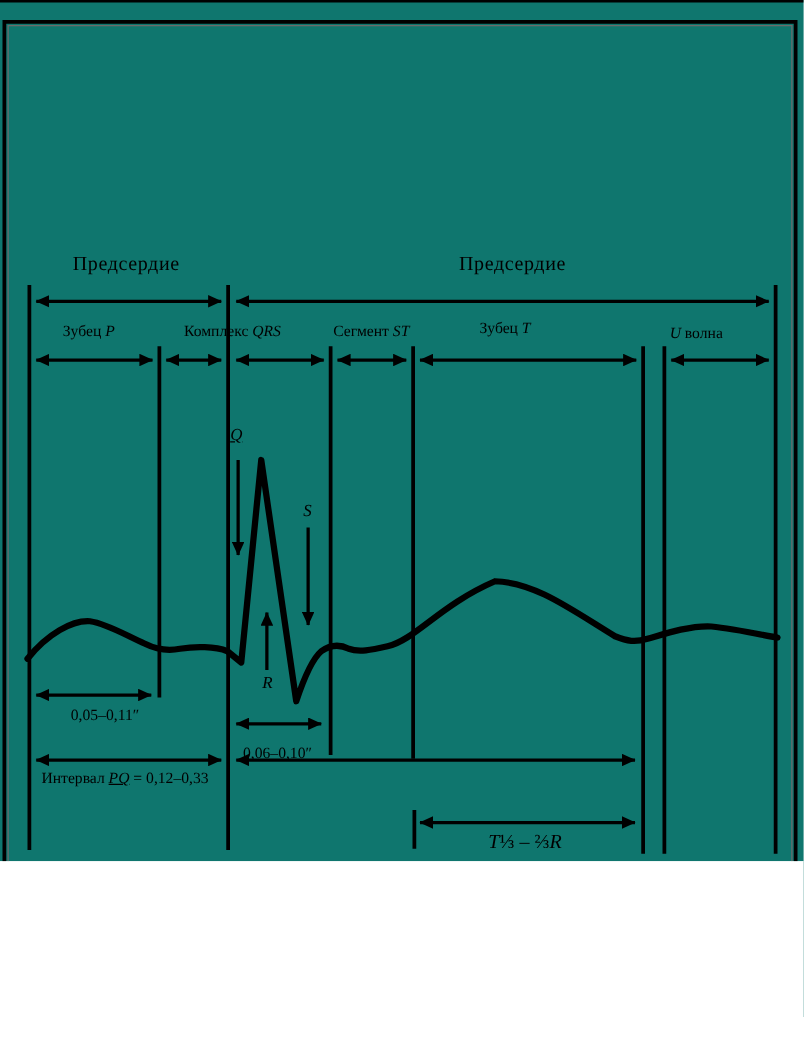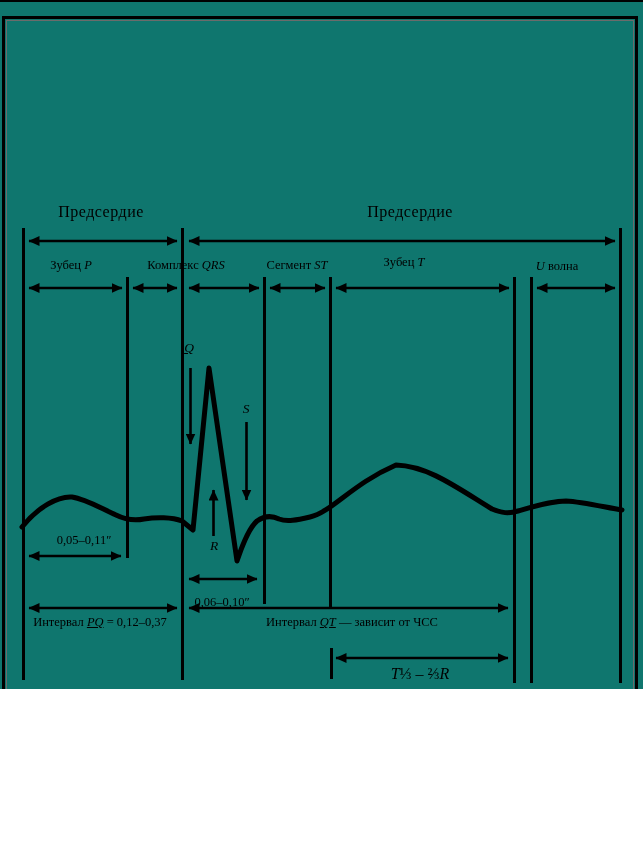--- a/index.html
+++ b/index.html
@@ -98,20 +98,19 @@
   <div class="lbl row" style="left:71px;top:259px;"><span>Зубец </span><span class="it">P</span></div>
   <div class="lbl row" style="left:186px;top:259px;"><span>Комплекс </span><span class="it">QRS</span></div>
   <div class="lbl row" style="left:297px;top:259px;"><span>Сегмент </span><span class="it">ST</span></div>
   <div class="lbl row" style="left:404px;top:256px;"><span>Зубец </span><span class="it">T</span></div>
   <div class="lbl row" style="left:557px;top:260px;"><span class="it">U</span><span> волна</span></div>
 
   <div class="lbl defl ul" style="left:189px;top:341px;">Q</div>
   <div class="lbl defl" style="left:246px;top:402px;">S</div>
   <div class="lbl defl" style="left:214px;top:539px;">R</div>
 
-  <div class="lbl meas" style="left:84px;top:534px;">0,05–0,11″</div>
+  <div class="lbl meas" style="left:84px;top:566px;">0,05–0,11″</div>
   <div class="lbl meas" style="left:222px;top:584px;margin-top:12px;">0,06–0,10″</div>
 
-  <div class="lbl meas" style="left:100px;top:616px;"><span>Интервал </span><span class="it ul">PQ</span><span> = 0,12–0,37</span></div>
-  <div class="lbl meas" style="left:352px;top:616px;"><span>Интервал </span><span class="it ul">QT</span><span> — зависит от ЧСС</span></div>
+  <div class="lbl meas" style="left:100px;top:616px;"><span>Интервал </span><span class="it ul">PQ</span><span> = 0,12–0,33</span></div>
   <div class="lbl amp" style="left:420px;top:665px;"><span class="it">T</span><span>⅓ – ⅔</span><span class="it">R</span></div>
 
 </div>
 
 </body></html>

